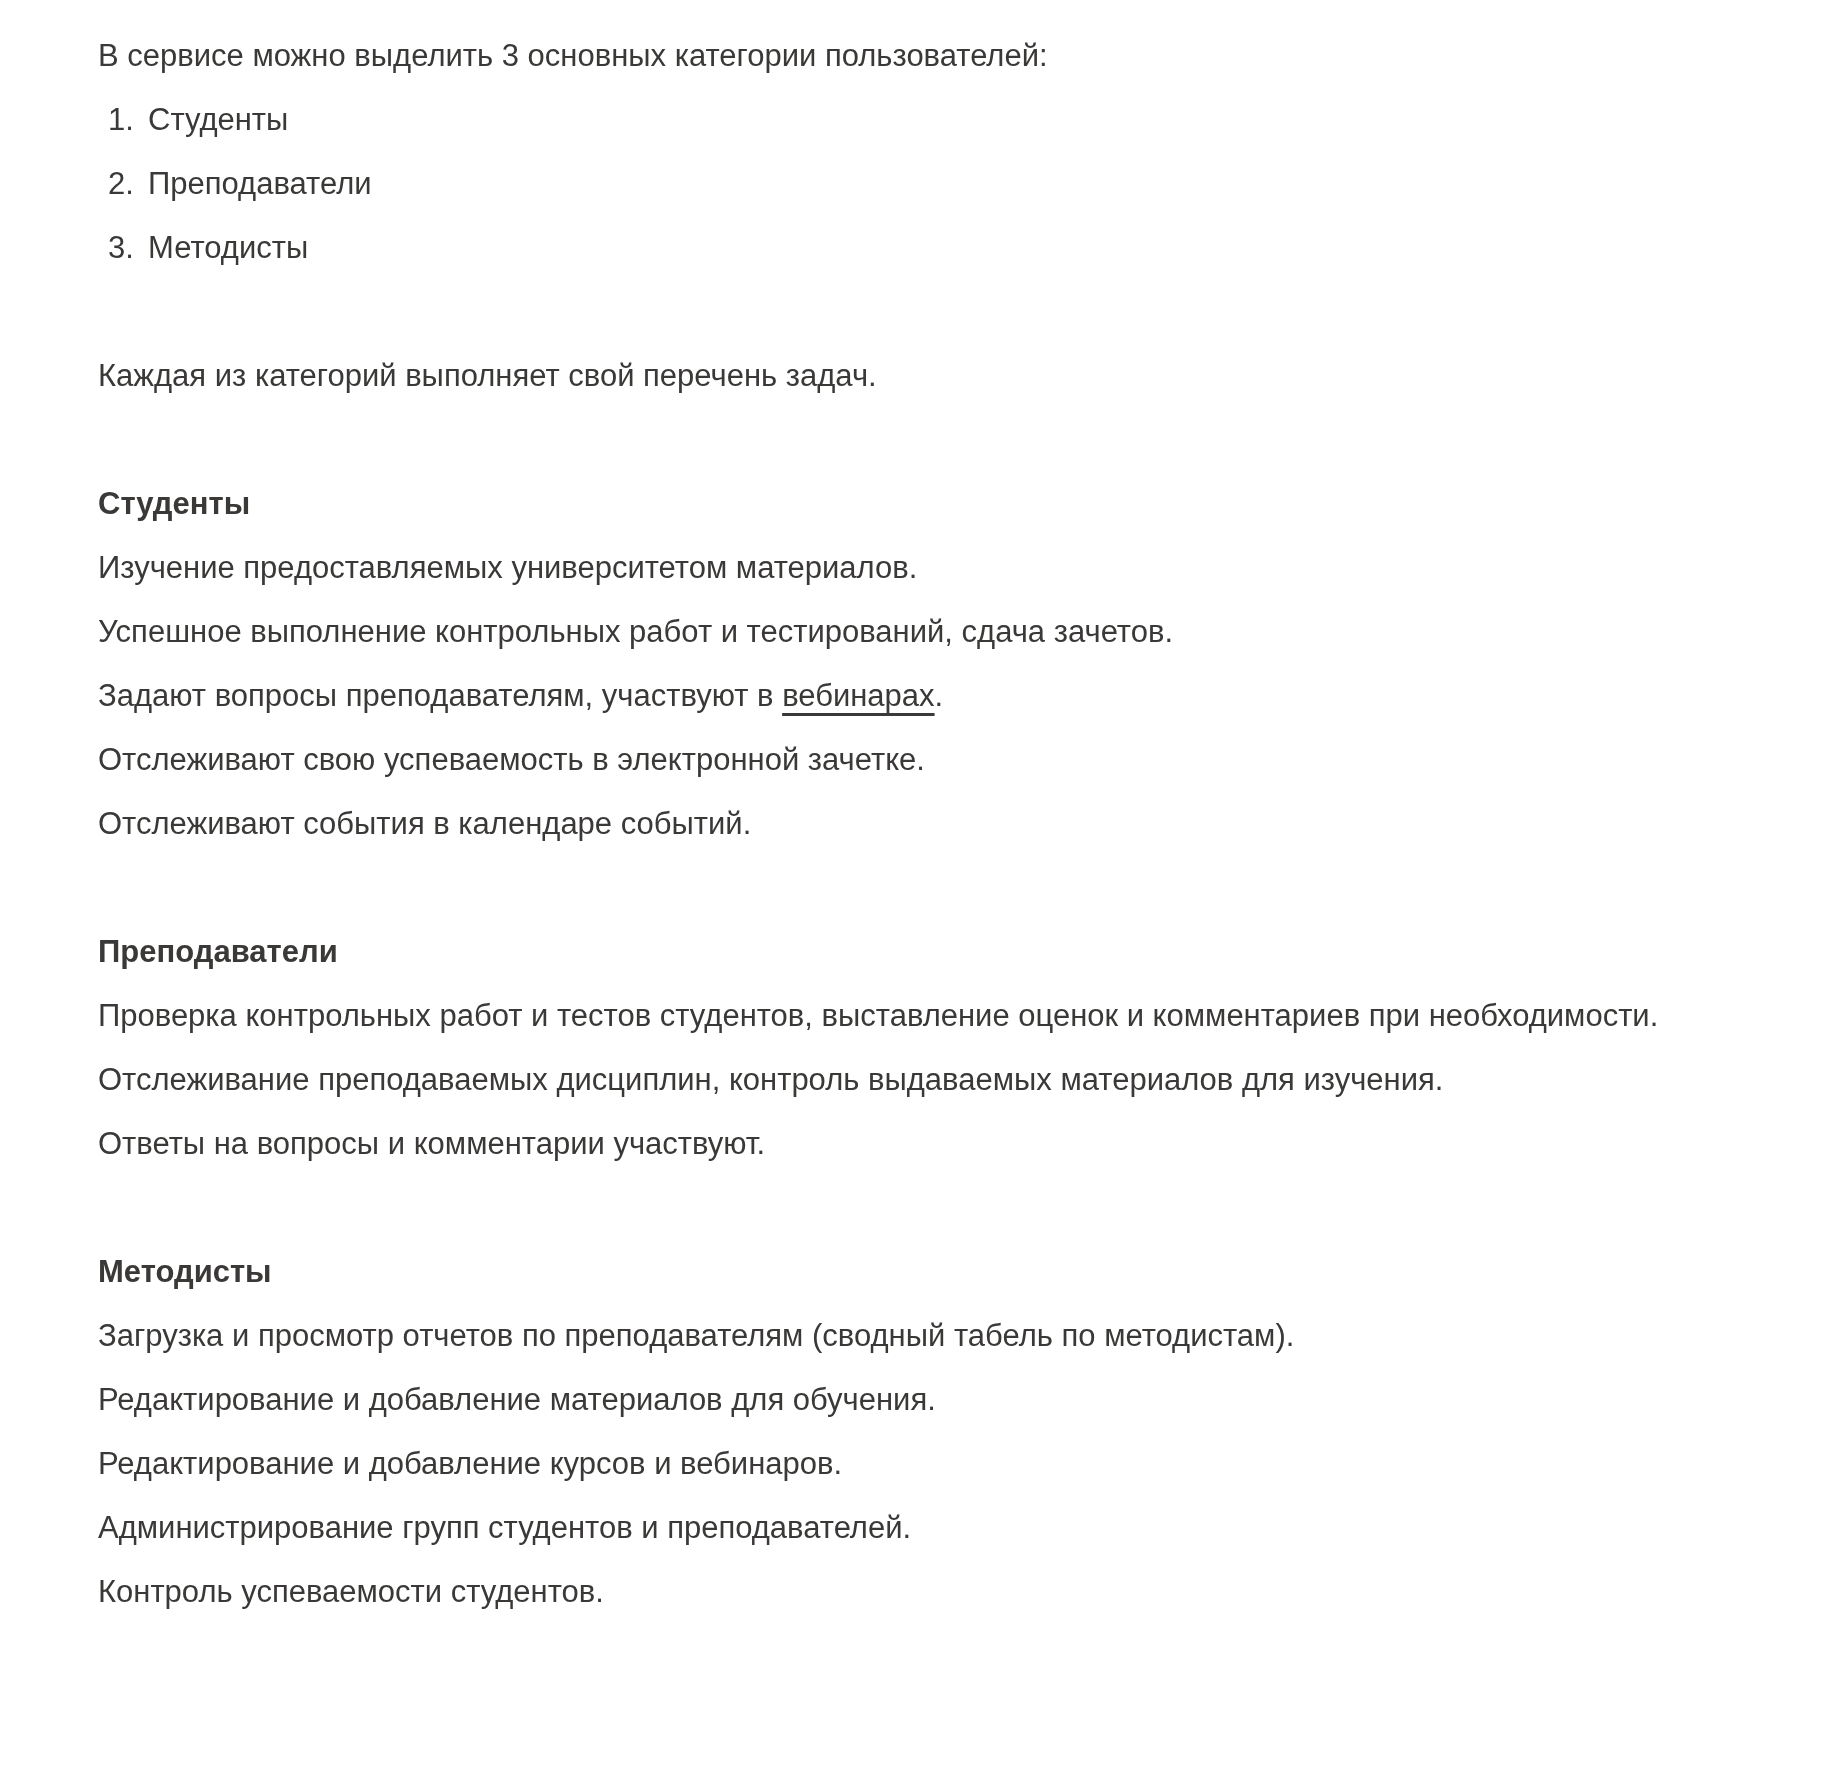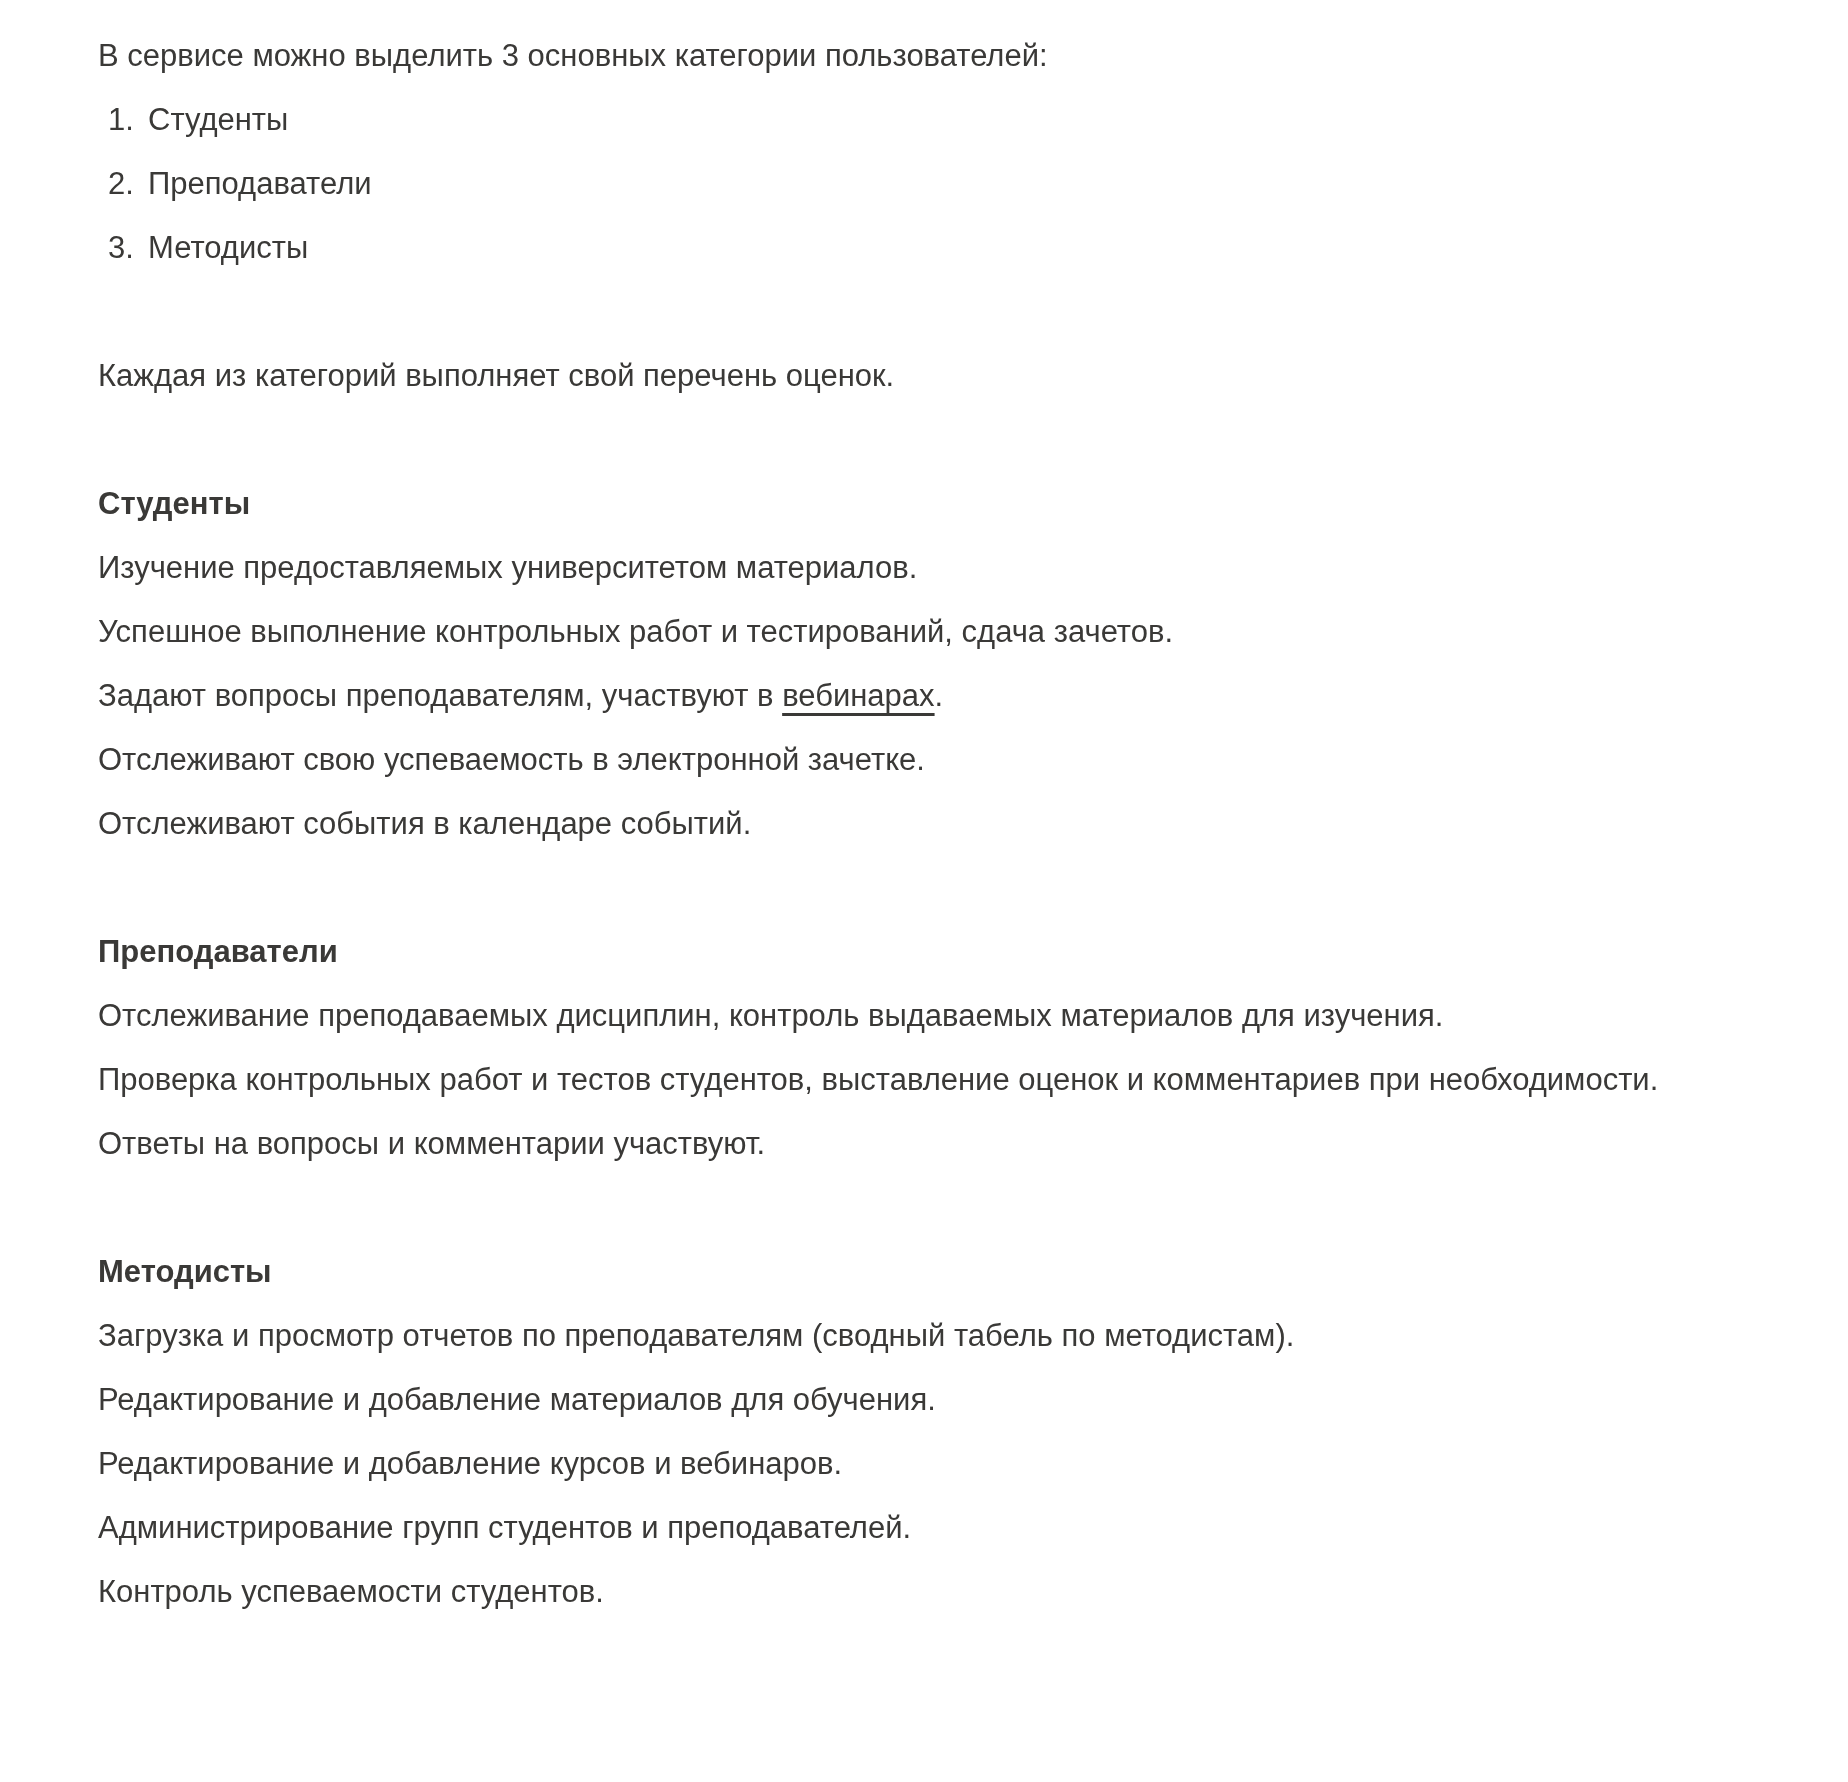--- a/index.html
+++ b/index.html
@@ -73,36 +73,36 @@
       <span>Преподаватели</span>
     </li>
     <li>
       <span class="li-num">3.</span>
       <span>Методисты</span>
     </li>
   </ol>
 
   <div class="spacer"></div>
 
-  <p>Каждая из категорий выполняет свой перечень оценок.</p>
+  <p>Каждая из категорий выполняет свой перечень задач.</p>
 
   <div class="spacer"></div>
 
   <h2>Студенты</h2>
   <p>Изучение предоставляемых университетом материалов.</p>
   <p>Успешное выполнение контрольных работ и тестирований, сдача зачетов.</p>
   <p><span>Задают вопросы преподавателям, участвуют в </span><span class="misspelled">вебинарах</span><span>.</span></p>
   <p>Отслеживают свою успеваемость в электронной зачетке.</p>
   <p>Отслеживают события в календаре событий.</p>
 
   <div class="spacer"></div>
 
   <h2>Преподаватели</h2>
+  <p>Проверка контрольных работ и тестов студентов, выставление оценок и комментариев при необходимости.</p>
   <p>Отслеживание преподаваемых дисциплин, контроль выдаваемых материалов для изучения.</p>
-  <p>Проверка контрольных работ и тестов студентов, выставление оценок и комментариев при необходимости.</p>
   <p>Ответы на вопросы и комментарии участвуют.</p>
 
   <div class="spacer"></div>
 
   <h2>Методисты</h2>
   <p>Загрузка и просмотр отчетов по преподавателям (сводный табель по методистам).</p>
   <p>Редактирование и добавление материалов для обучения.</p>
   <p>Редактирование и добавление курсов и вебинаров.</p>
   <p>Администрирование групп студентов и преподавателей.</p>
   <p>Контроль успеваемости студентов.</p>

